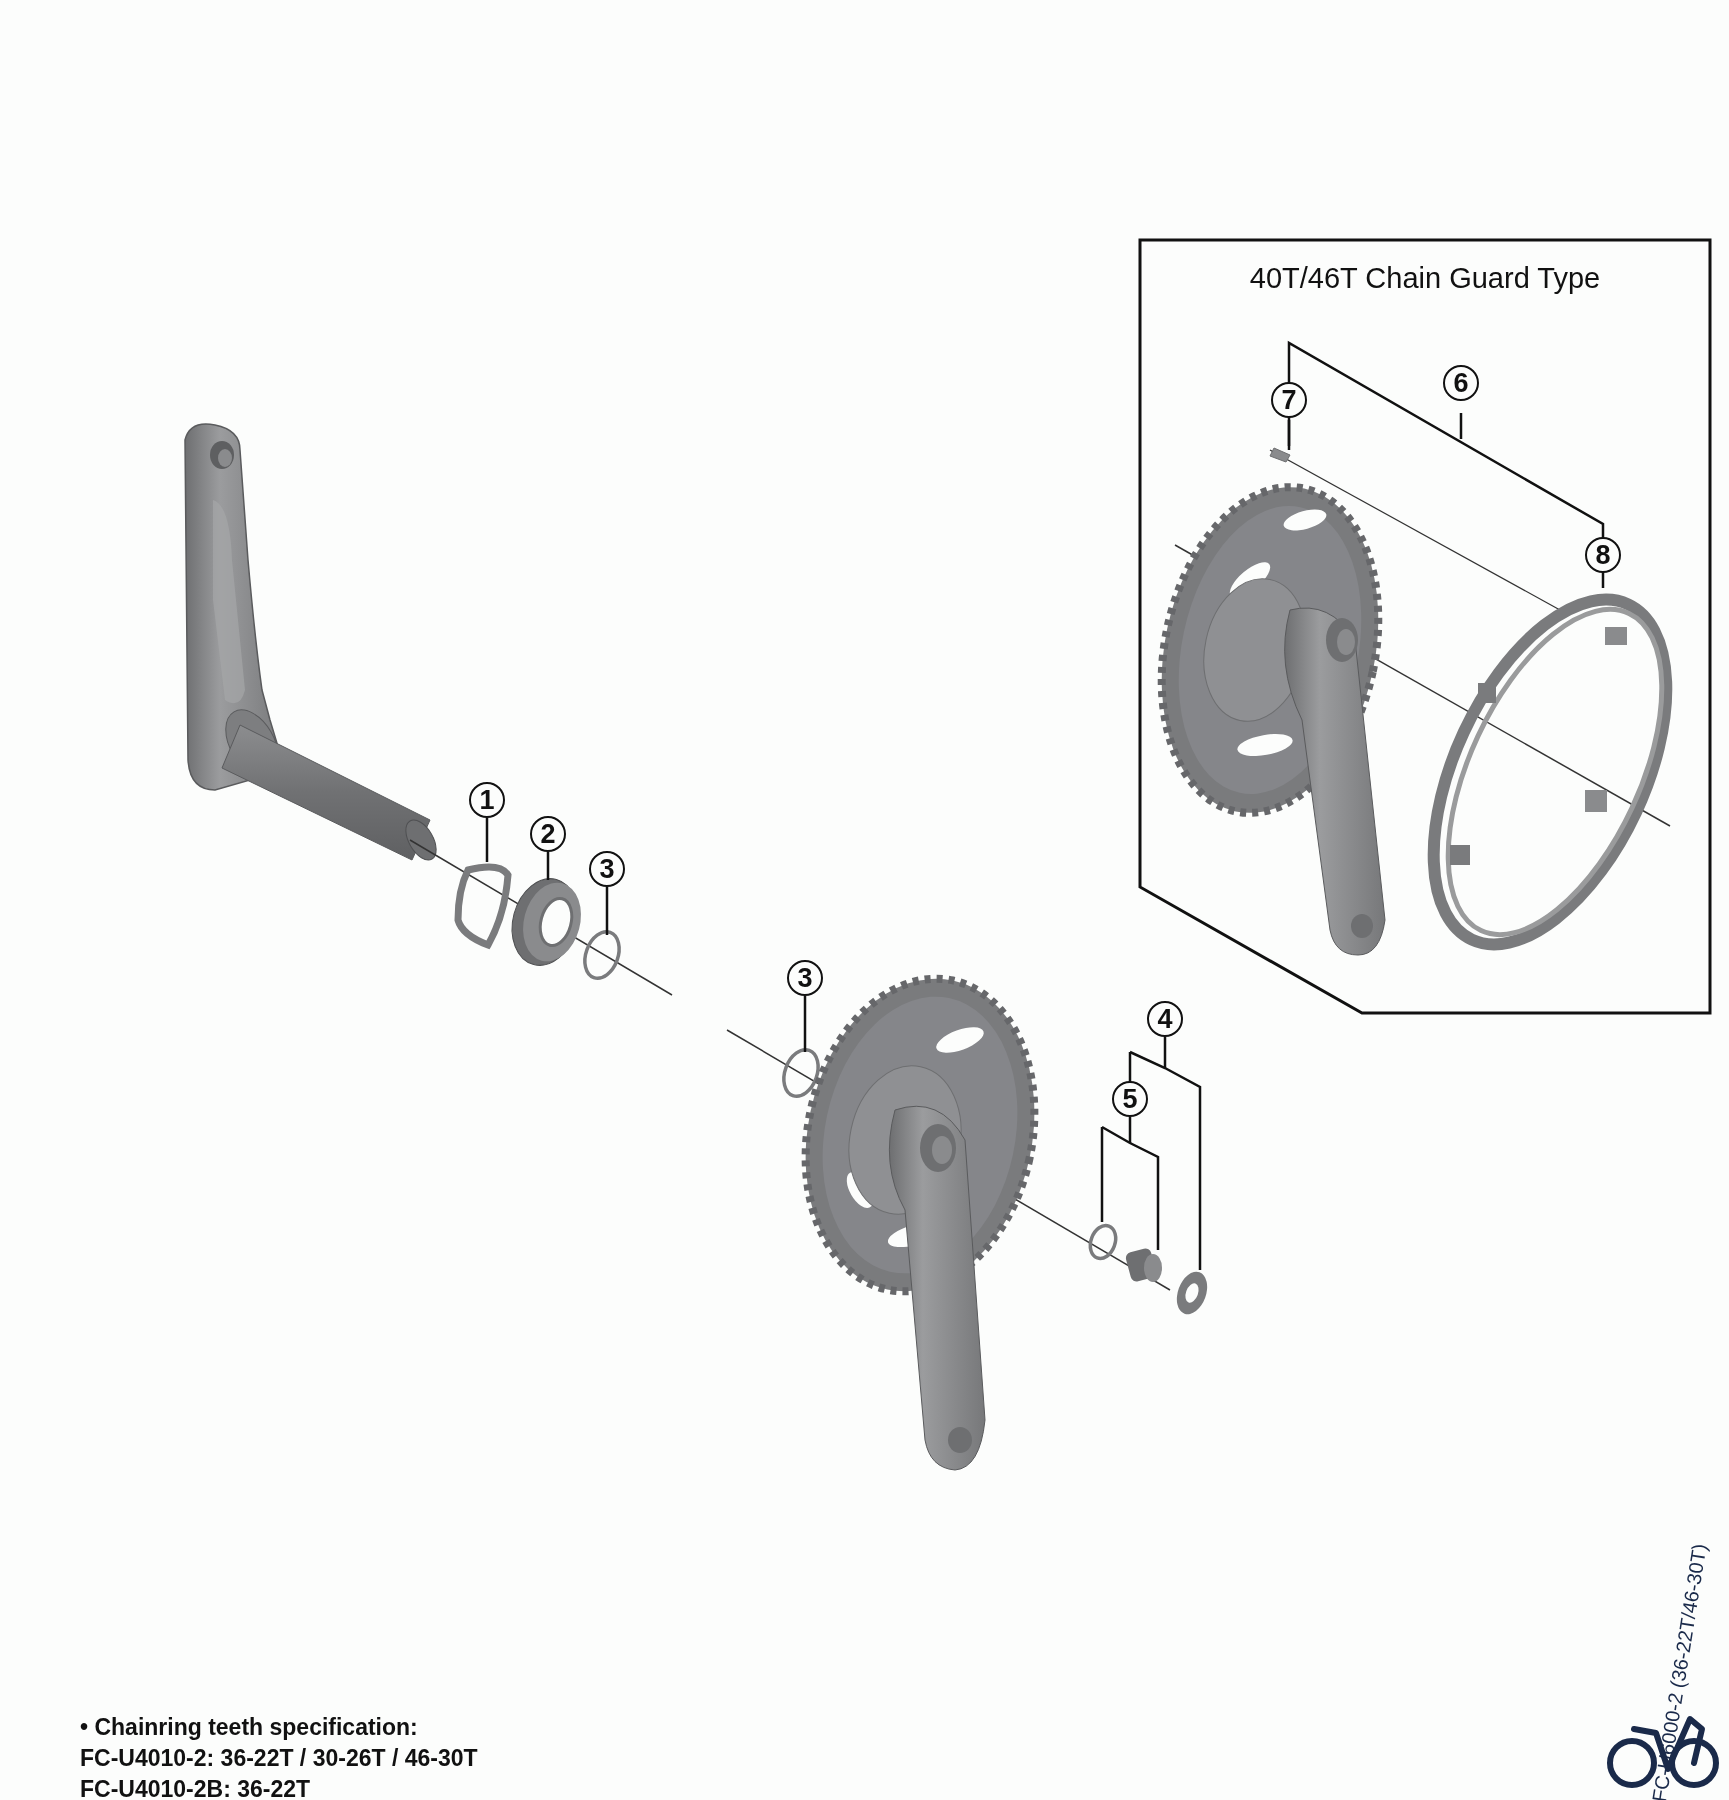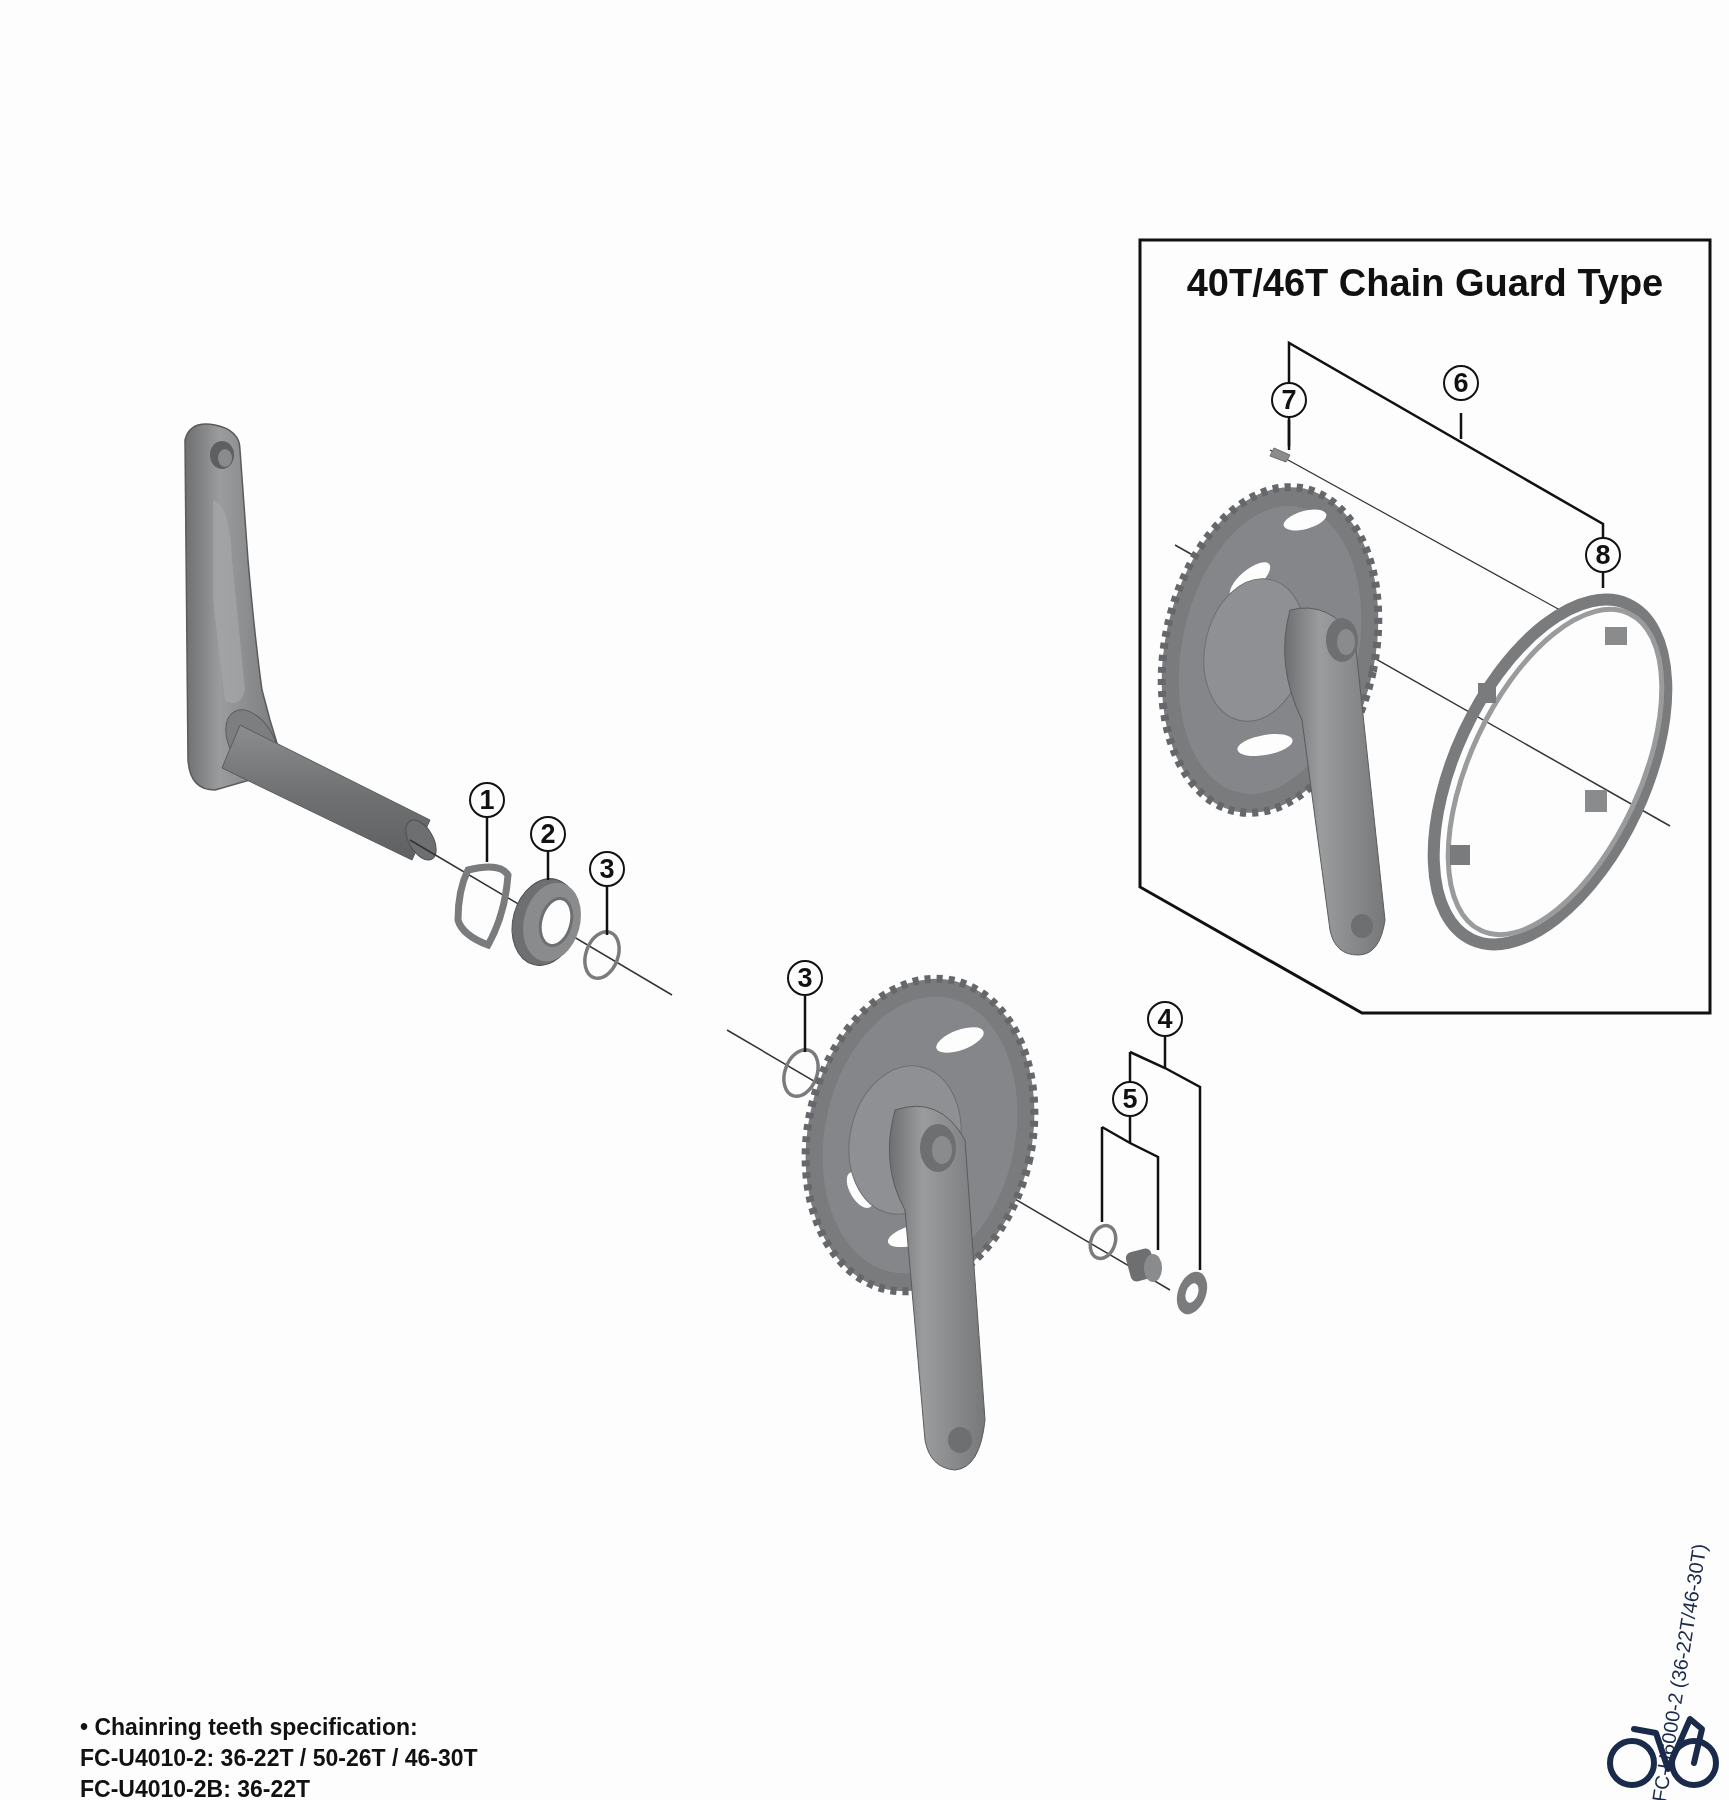--- a/index.html
+++ b/index.html
@@ -4,21 +4,21 @@
 <style>
   html, body { margin: 0; padding: 0; }
   body {
     width: 1729px; height: 1800px; position: relative; overflow: hidden;
     background: #fcfdfc;
     font-family: "Liberation Sans", sans-serif;
   }
   #diagram { position: absolute; left: 0; top: 0; width: 1729px; height: 1800px; }
   .inset-title {
     position: absolute; left: 1140px; top: 262px; width: 570px; text-align: center;
-    font-size: 38px; font-weight: bold; color: #111;
+    font-size: 29px; font-weight: normal; color: #111;
   }
   .callout {
     position: absolute; width: 36px; height: 36px; border: 2.5px solid #111; border-radius: 50%;
     background: #fcfdfc; box-sizing: border-box;
     display: flex; align-items: center; justify-content: center;
     font-size: 27px; font-weight: bold; color: #111; line-height: 1;
   }
   .spec {
     position: absolute; left: 80px; top: 1712px; font-size: 23px; font-weight: bold; color: #111;
     line-height: 31px;
@@ -154,21 +154,21 @@
 <div class="callout" style="left:589px;top:851px;">3</div>
 <div class="callout" style="left:787px;top:960px;">3</div>
 <div class="callout" style="left:1147px;top:1001px;">4</div>
 <div class="callout" style="left:1112px;top:1081px;">5</div>
 <div class="callout" style="left:1443px;top:365px;">6</div>
 <div class="callout" style="left:1271px;top:382px;">7</div>
 <div class="callout" style="left:1585px;top:537px;">8</div>
 
 <div class="spec">
   <div>• Chainring teeth specification:</div>
-  <div>FC-U4010-2: 36-22T / 50-26T / 46-30T</div>
+  <div>FC-U4010-2: 36-22T / 30-26T / 46-30T</div>
   <div>FC-U4010-2B: 36-22T</div>
 </div>
 
 <div class="model-code">FC-U6000-2 (36-22T/46-30T)</div>
 
 <svg class="logo" viewBox="0 0 116 80" xmlns="http://www.w3.org/2000/svg">
   <circle cx="28" cy="48" r="22" fill="none" stroke="#1a2a4a" stroke-width="6"></circle>
   <circle cx="90" cy="48" r="22" fill="none" stroke="#1a2a4a" stroke-width="6"></circle>
   <polyline points="30,14 52,18 64,54 86,4 98,14 90,48" fill="none" stroke="#1a2a4a" stroke-width="6" stroke-linejoin="round" stroke-linecap="round"></polyline>
 </svg>

